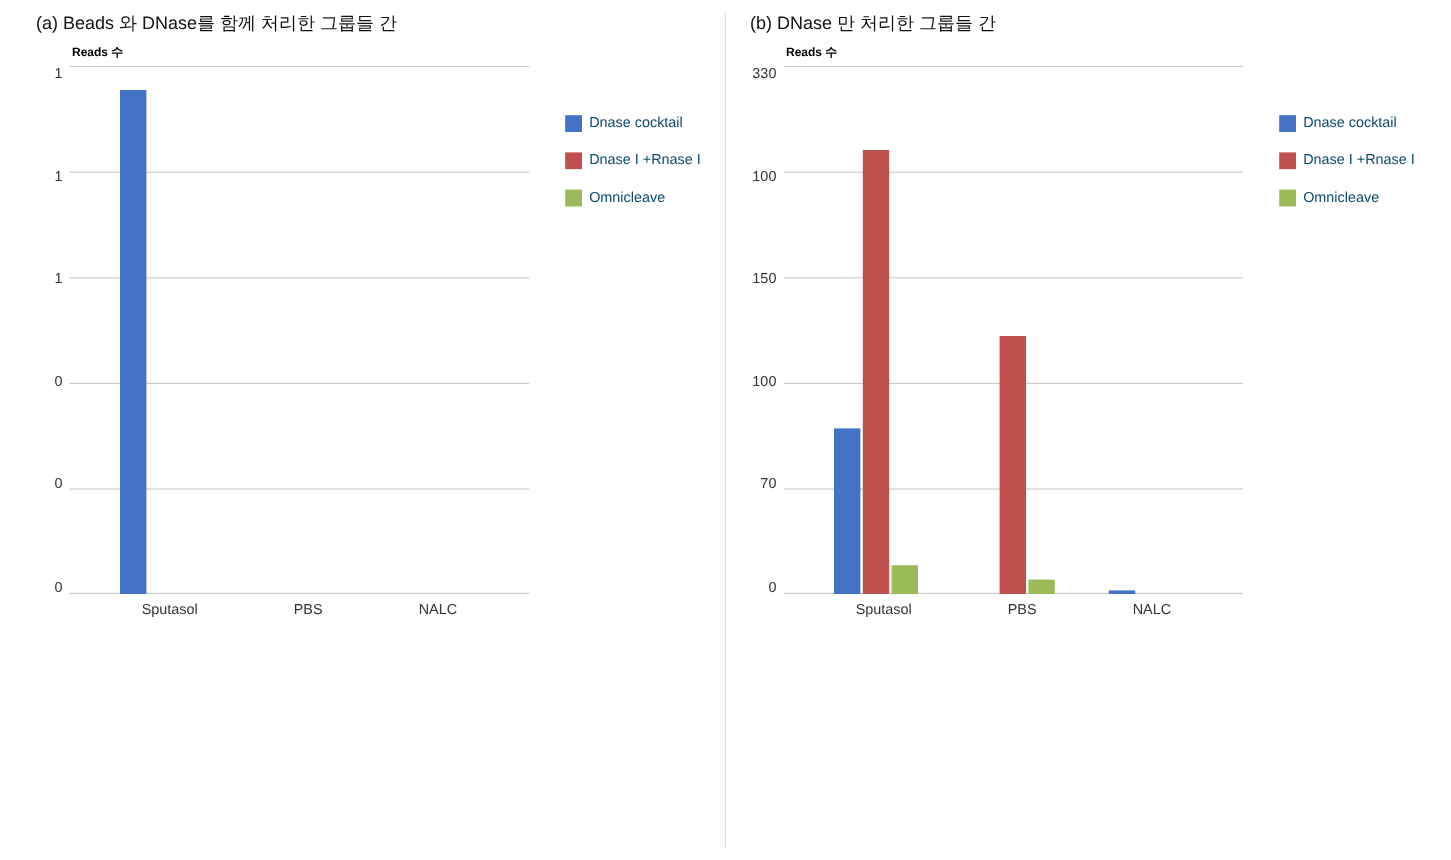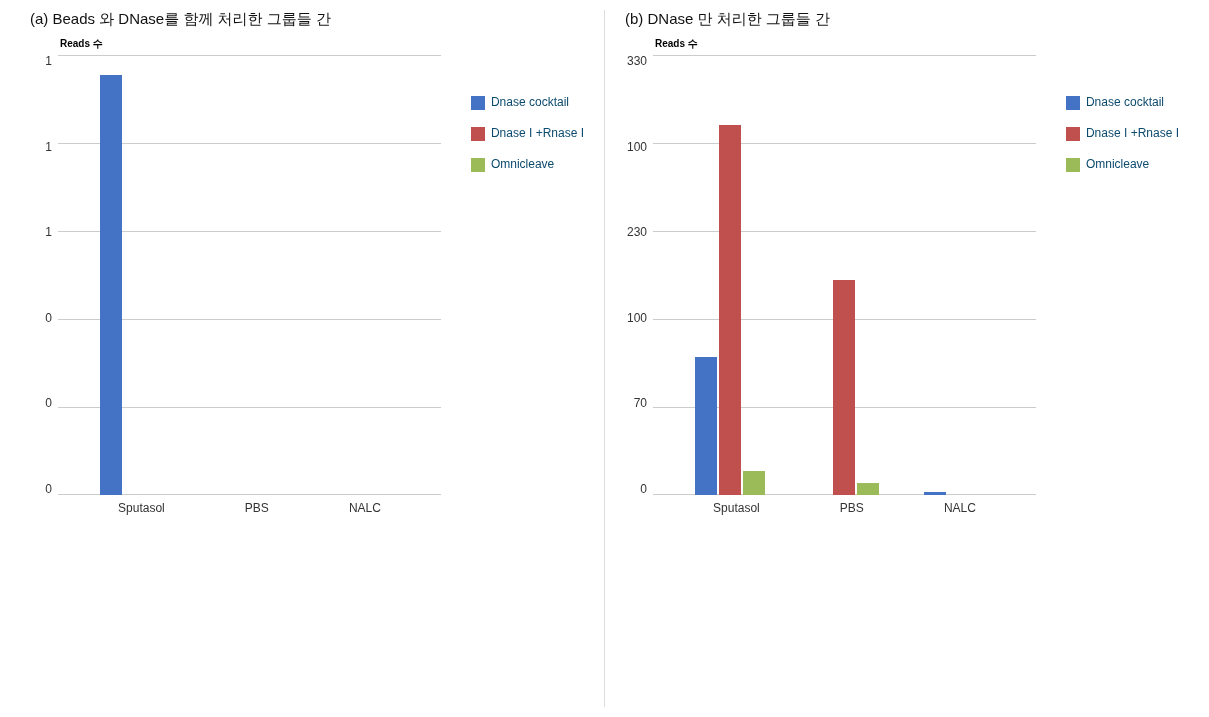--- a/index.html
+++ b/index.html
@@ -181,21 +181,21 @@
 
   <div class="chart-section">
     <div class="section-title">(b) DNase 만 처리한 그룹들 간</div>
     <div class="reads-label">Reads 수</div>
     <div class="chart-area">
       <div class="chart-inner" style="position:relative; flex:1; height:460px;">
 
         <div class="y-axis" style="height:440px; position:absolute; left:0; top:0; bottom:20px; display:flex; flex-direction:column; justify-content:space-between; align-items:flex-end; width:38px;">
           <span>330</span>
           <span>100</span>
-          <span>230</span>
+          <span>150</span>
           <span>100</span>
           <span>70</span>
           <span>0</span>
         </div>
 
         <div style="position:absolute; left:38px; top:0; right:0; bottom:0;">
 
           <div style="position:absolute; top:0; left:0; right:0; bottom:20px;">
             <div style="position:absolute; top:0; left:0; right:0; height:1px; background:#ccc;"></div>
             <div style="position:absolute; top:20%; left:0; right:0; height:1px; background:#ccc;"></div>

